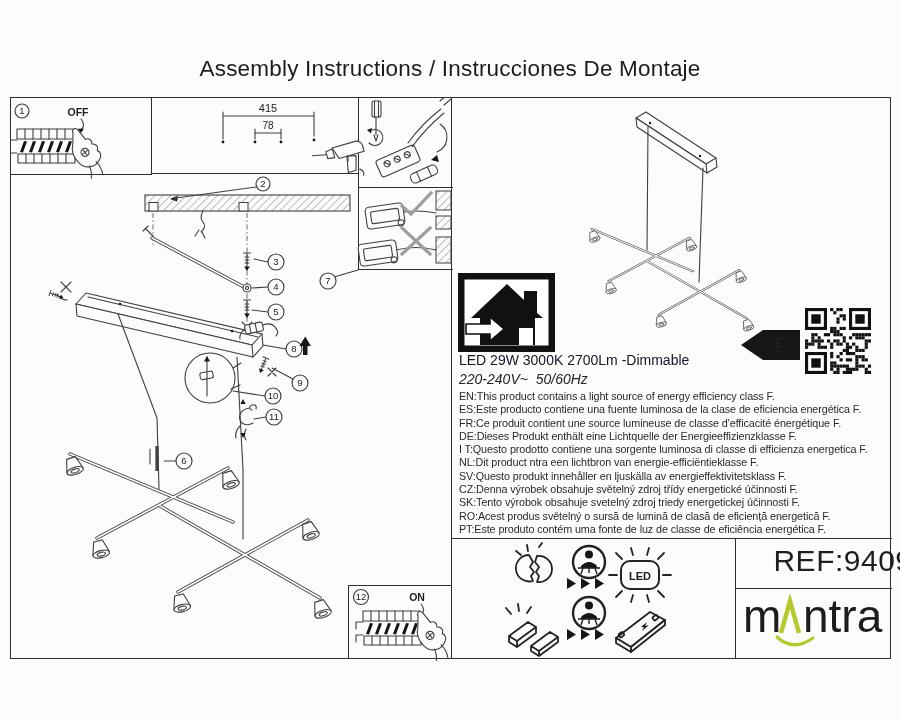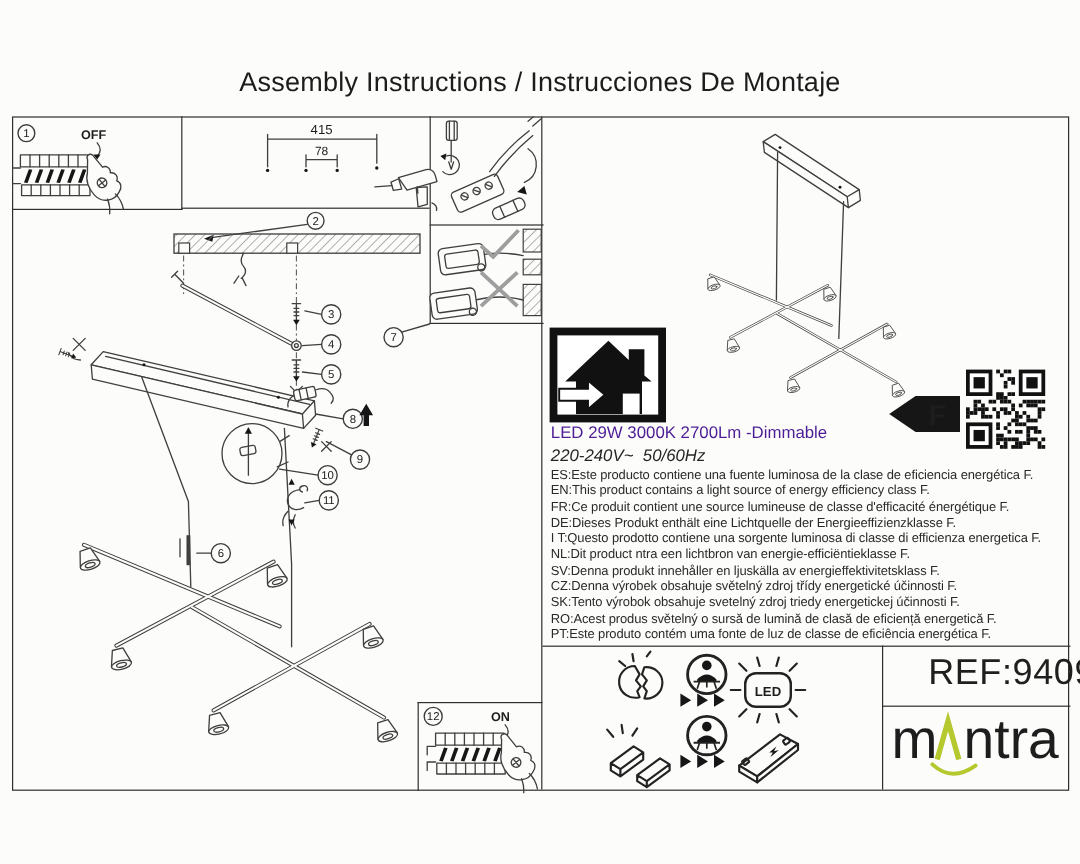--- a/index.html
+++ b/index.html
@@ -11,21 +11,21 @@
   .frame{left:10px;top:97px;width:879px;height:560px;border:1.8px solid #2e2e2e;}
   .box-step1{left:10px;top:97px;width:141px;height:77px;border-right:1.4px solid #2e2e2e;border-bottom:1.4px solid #2e2e2e;}
   .hl175{left:151px;top:173px;width:207px;height:1.4px;}
   .box-midA{left:358px;top:97px;width:94px;height:90px;border-left:1.4px solid #2e2e2e;border-bottom:1.4px solid #2e2e2e;}
   .box-midB{left:358px;top:188px;width:94px;height:81px;border-left:1.4px solid #2e2e2e;border-bottom:1.4px solid #2e2e2e;}
   .vl452{left:451px;top:97px;width:1.4px;height:561px;}
   .hl538{left:452px;top:538px;width:440px;height:1.4px;}
   .vl735{left:735px;top:538px;width:1.4px;height:120px;}
   .hl588{left:735px;top:588px;width:157px;height:1.4px;}
   .box-step12{left:348px;top:585px;width:103px;height:73px;border-left:1.4px solid #2e2e2e;border-top:1.4px solid #2e2e2e;}
-  .spec1{left:459px;top:352px;width:430px;font-size:14px;color:#4c1d95;}
+  .spec1{left:459px;top:352px;width:430px;font-size:14px;color:#0f172a;}
   .spec2{left:459px;top:371px;width:430px;font-size:14px;color:#252525;}
   .pre{white-space:pre;font-style:italic;}
   .langs{left:459px;top:390px;width:432px;font-size:10.8px;line-height:13.3px;color:#2a2a2a;letter-spacing:-0.1px;}
   .ref{left:764px;top:544px;width:158px;height:42px;text-align:center;font-size:30px;color:#1f1f1f;letter-spacing:.5px;}
   svg{position:absolute;overflow:hidden;}
   svg text{font-family:"Liberation Sans",sans-serif;fill:#1d1d1d;}
   .ln{stroke:#3f3f3f;stroke-width:1.1;fill:none;stroke-linecap:round;stroke-linejoin:round;}
   .ln2{stroke:#232323;stroke-width:1.8;fill:none;stroke-linecap:round;stroke-linejoin:round;}
   .lnf{stroke:#3f3f3f;stroke-width:1.1;fill:#fcfcfb;stroke-linejoin:round;}
   .blk{fill:#161616;stroke:none;}
@@ -427,27 +427,27 @@
         <rect x="0" y="44" width="22" height="22"></rect>
         <rect x="3.142857142857143" y="47.14285714285714" width="15.714285714285714" height="15.714285714285714" fill="#fff"></rect>
         <rect x="6.285714285714286" y="50.285714285714285" width="9.428571428571429" height="9.428571428571429" fill="#111"></rect>
       </g>
   </svg>
 
   <div class="abs spec1">LED 29W 3000K 2700Lm -Dimmable</div>
   <div class="abs spec2 pre">220-240V~  50/60Hz</div>
 
   <div class="abs langs">
+    <div>EN:This product contains a light source of energy efficiency class F.</div>
     <div>ES:Este producto contiene una fuente luminosa de la clase de eficiencia energética F.</div>
-    <div>EN:This product contains a light source of energy efficiency class F.</div>
     <div>FR:Ce produit contient une source lumineuse de classe d'efficacité énergétique F.</div>
     <div>DE:Dieses Produkt enthält eine Lichtquelle der Energieeffizienzklasse F.</div>
     <div>I T:Questo prodotto contiene una sorgente luminosa di classe di efficienza energetica F.</div>
     <div>NL:Dit product ntra een lichtbron van energie-efficiëntieklasse F.</div>
-    <div>SV:Denna produkt innehåller en ljuskälla av energieffektivitetsklass F.</div>
+    <div>SV:Questo produkt innehåller en ljuskälla av energieffektivitetsklass F.</div>
     <div>CZ:Denna výrobek obsahuje světelný zdroj třídy energetické účinnosti F.</div>
     <div>SK:Tento výrobok obsahuje svetelný zdroj triedy energetickej účinnosti F.</div>
     <div>RO:Acest produs světelný o sursă de lumină de clasă de eficiență energetică F.</div>
     <div>PT:Este produto contém uma fonte de luz de classe de eficiência energética F.</div>
   </div>
 
   <svg style="left:452px;top:538px" width="283" height="120" viewBox="452 538 283 120">
     <defs>
       <g id="svcA">
         <circle r="16" fill="none" stroke="#232323" stroke-width="2.4"></circle>

